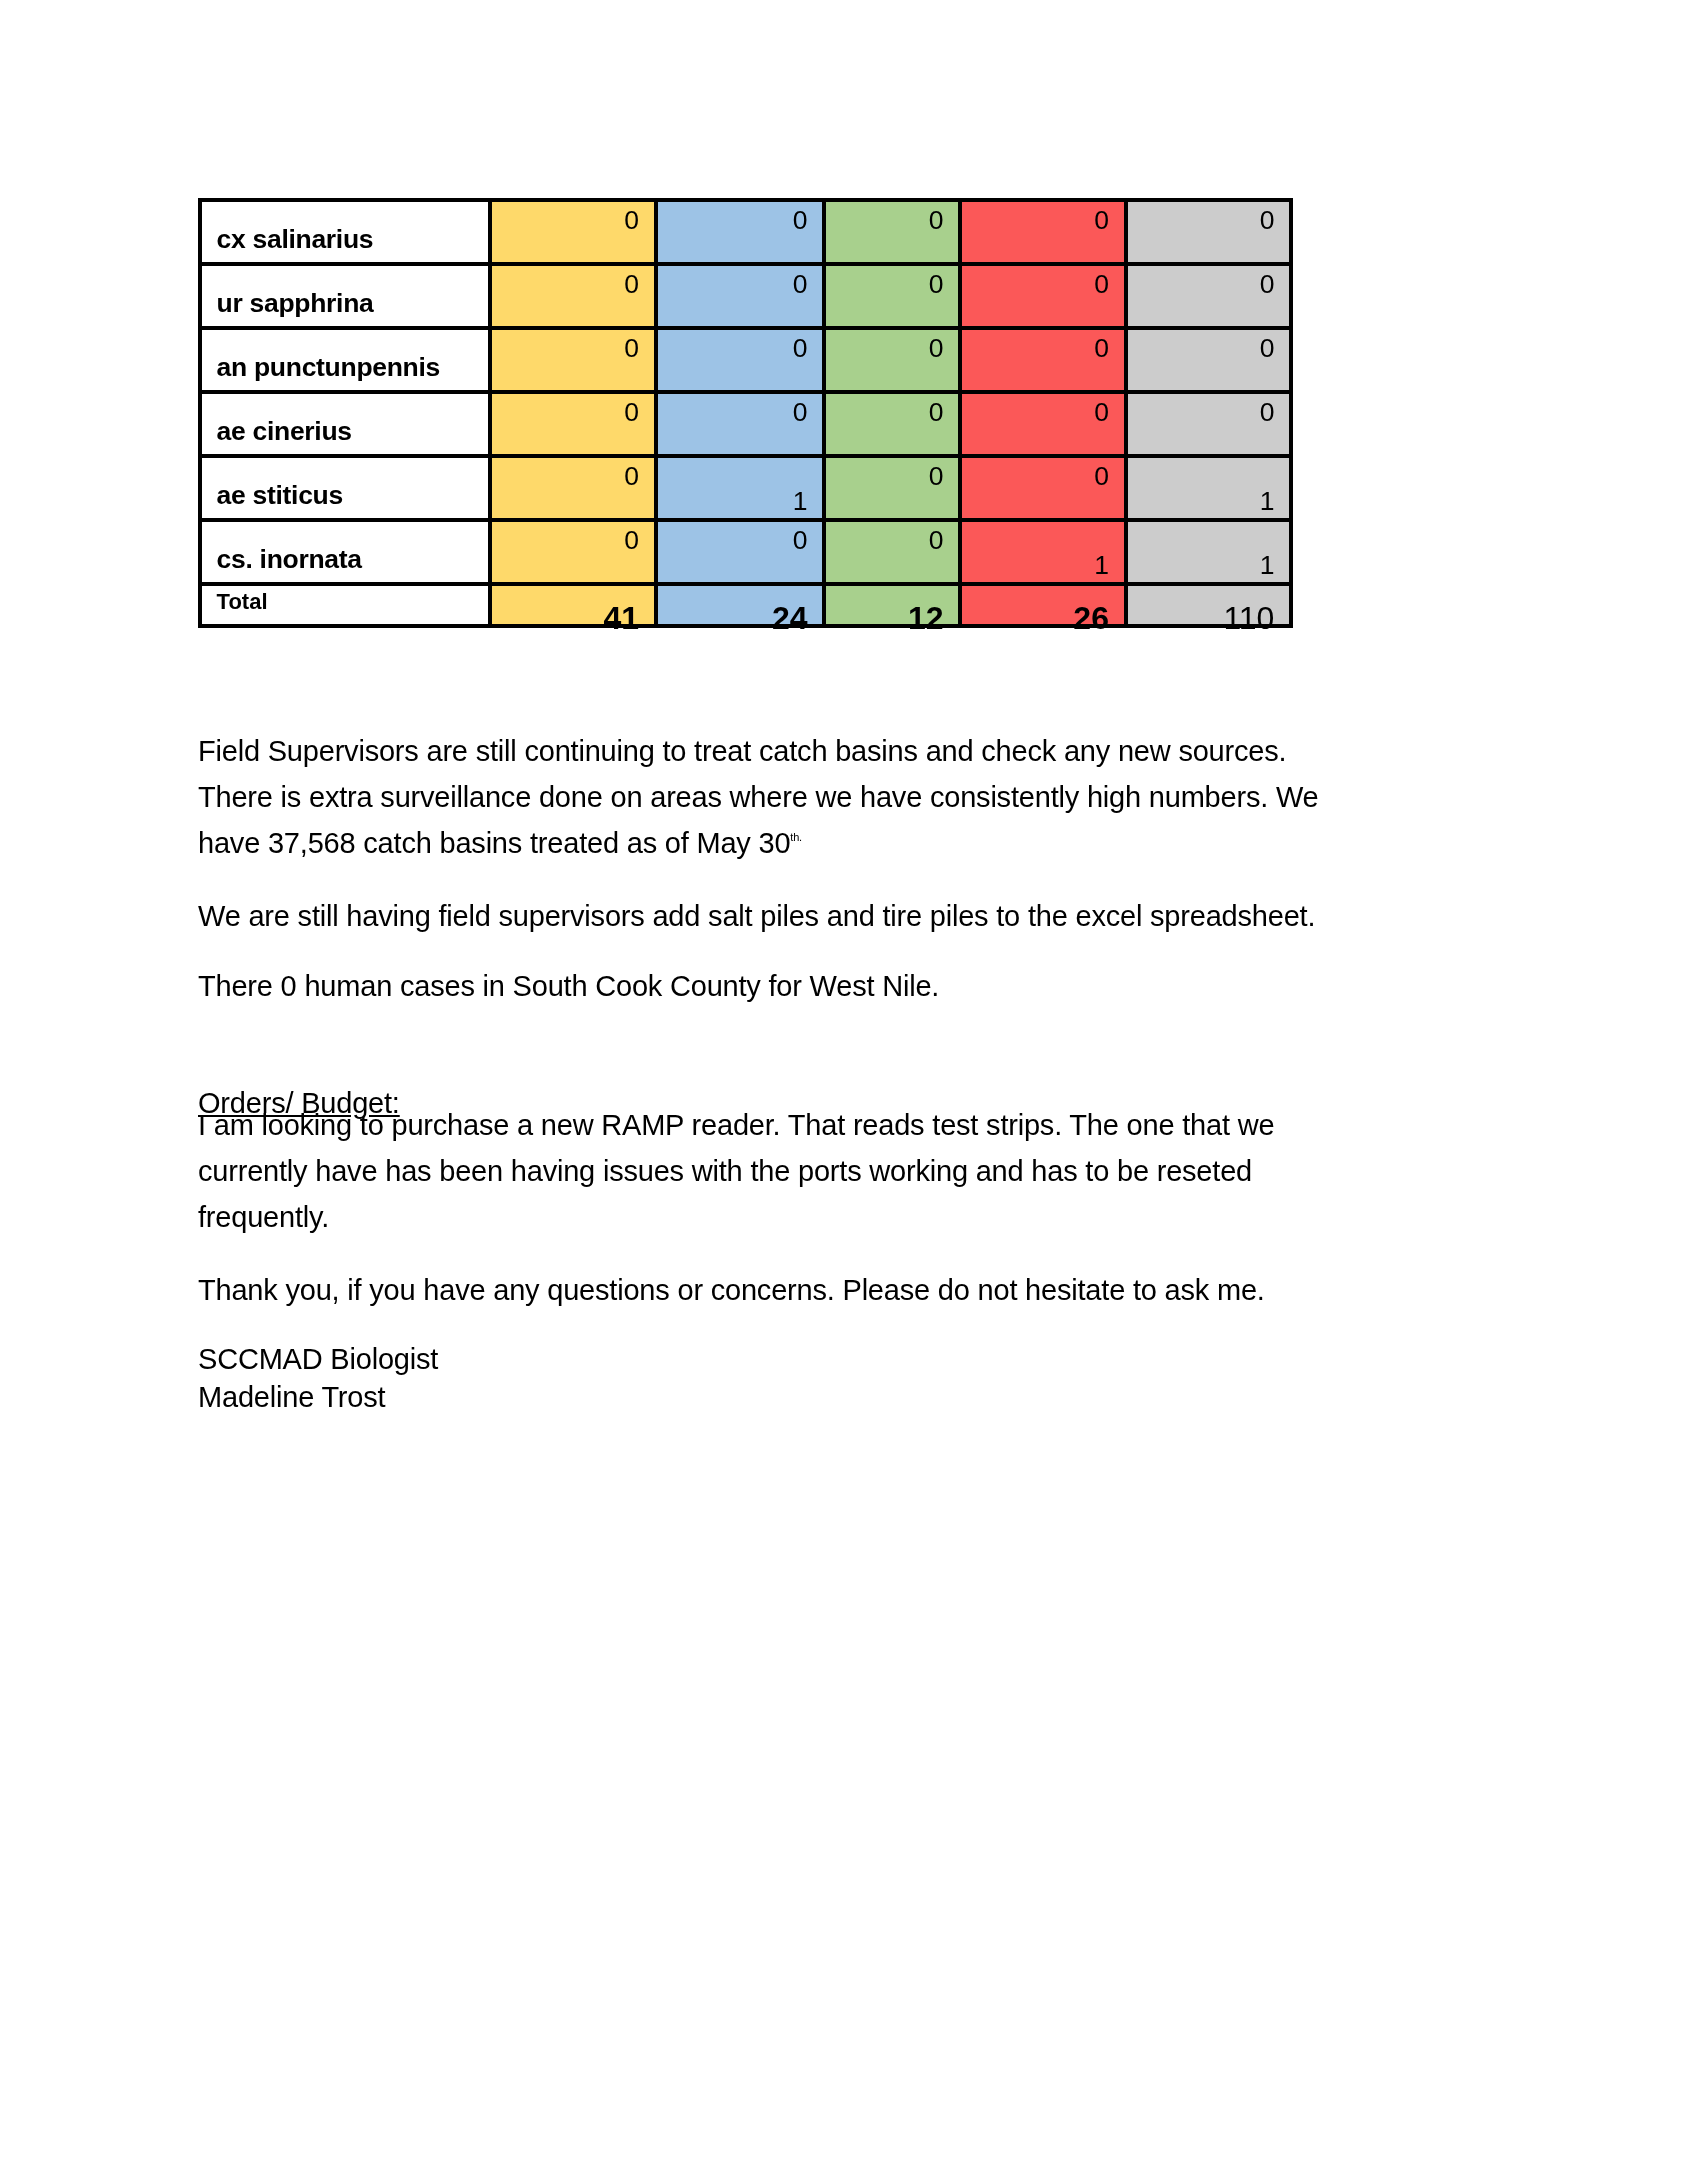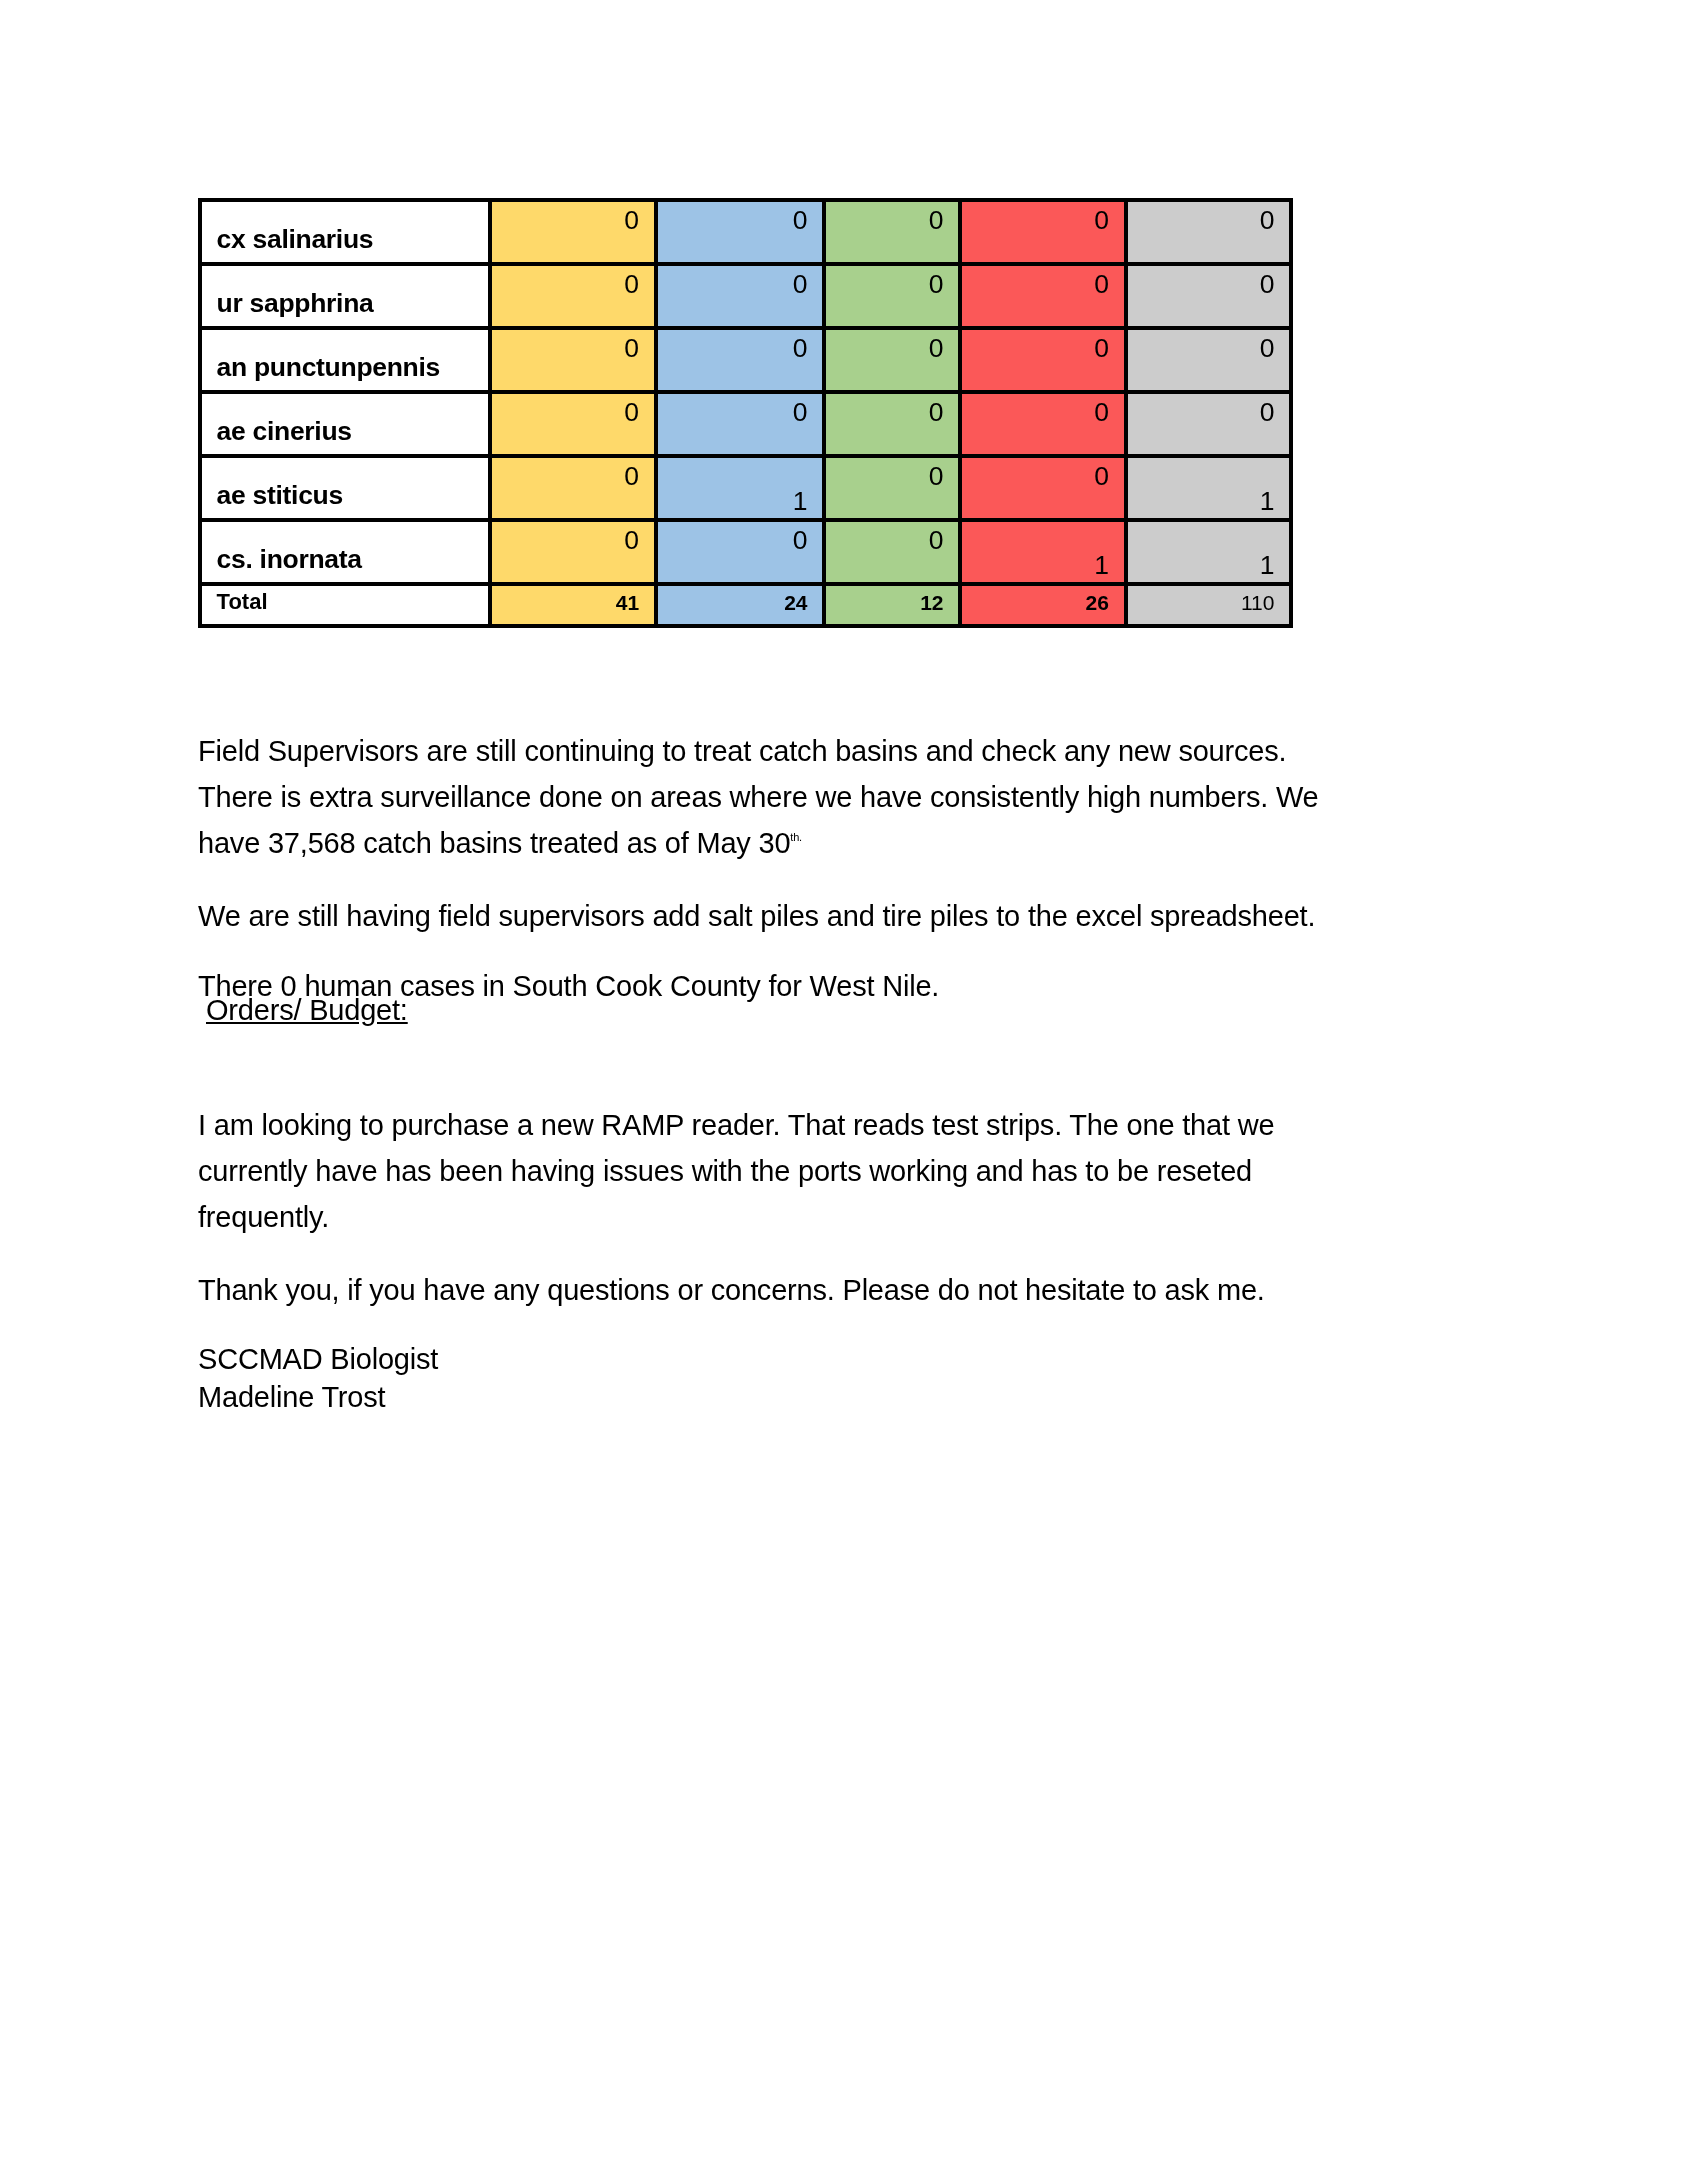--- a/index.html
+++ b/index.html
@@ -40,22 +40,22 @@
   }
   .val-bottom {
     position: absolute; right: 14.6px; bottom: 1.3px;
     font-size: 26.5px; font-family: "Liberation Sans", sans-serif;
   }
   .total-label {
     position: absolute; left: 14.6px; top: 2.6px;
     font-weight: bold; font-size: 22px;
   }
   .total-val {
-    position: absolute; right: 14.6px; top: 5px;
-    font-size: 21px;
+    position: absolute; right: 14.6px; top: 14px;
+    font-size: 32px;
   }
   .bold { font-weight: bold; }
 
   .body-text {
     position: absolute; left: 198px; width: 1297px;
     font-family: "Liberation Sans", sans-serif;
     font-size: 29px; line-height: 46px; letter-spacing: -0.2px;
   }
   .body-text p { margin: 0; }
   sup.ord { font-size: 11px; vertical-align: 12px; line-height: 0; }
@@ -248,21 +248,21 @@
   </div>
 
   <div class="body-text" style="top:893px;">
     <p>We are still having field supervisors add salt piles and tire piles to the excel spreadsheet.</p>
   </div>
 
   <div class="body-text" style="top:963px;">
     <p>There 0 human cases in South Cook County for West Nile.</p>
   </div>
 
-  <div class="body-text" style="top:987px;margin-left:8px;">
+  <div class="body-text" style="top:1080px;">
     <p class="underline">Orders/ Budget:</p>
   </div>
 
   <div class="body-text" style="top:1102px;">
     <p>I am looking to purchase a new RAMP reader. That reads test strips. The one that we</p>
     <p>currently have has been having issues with the ports working and has to be reseted</p>
     <p>frequently.</p>
   </div>
 
   <div class="body-text" style="top:1267px;">

